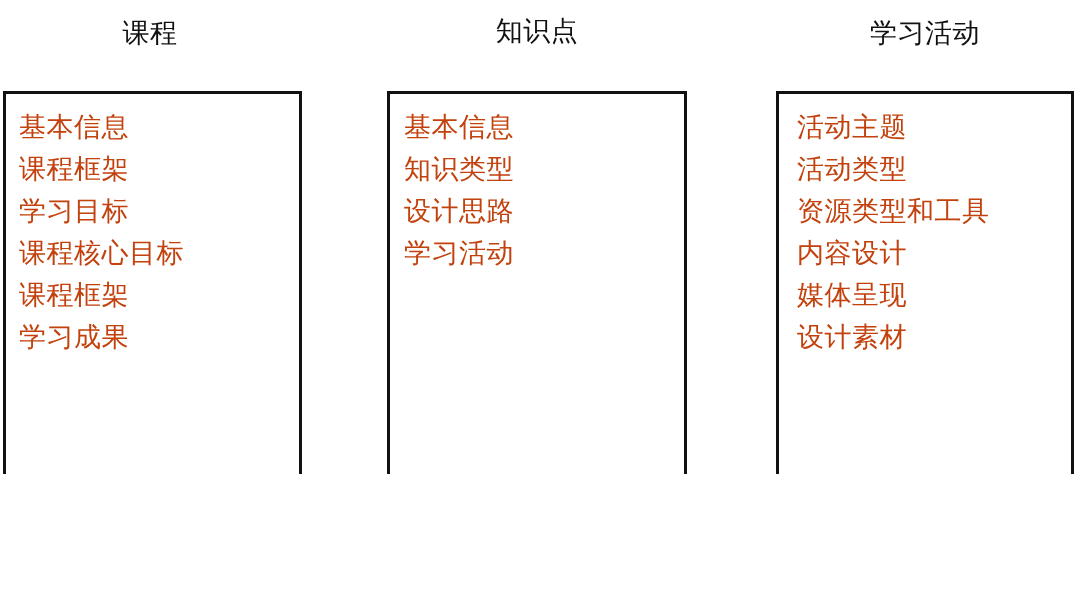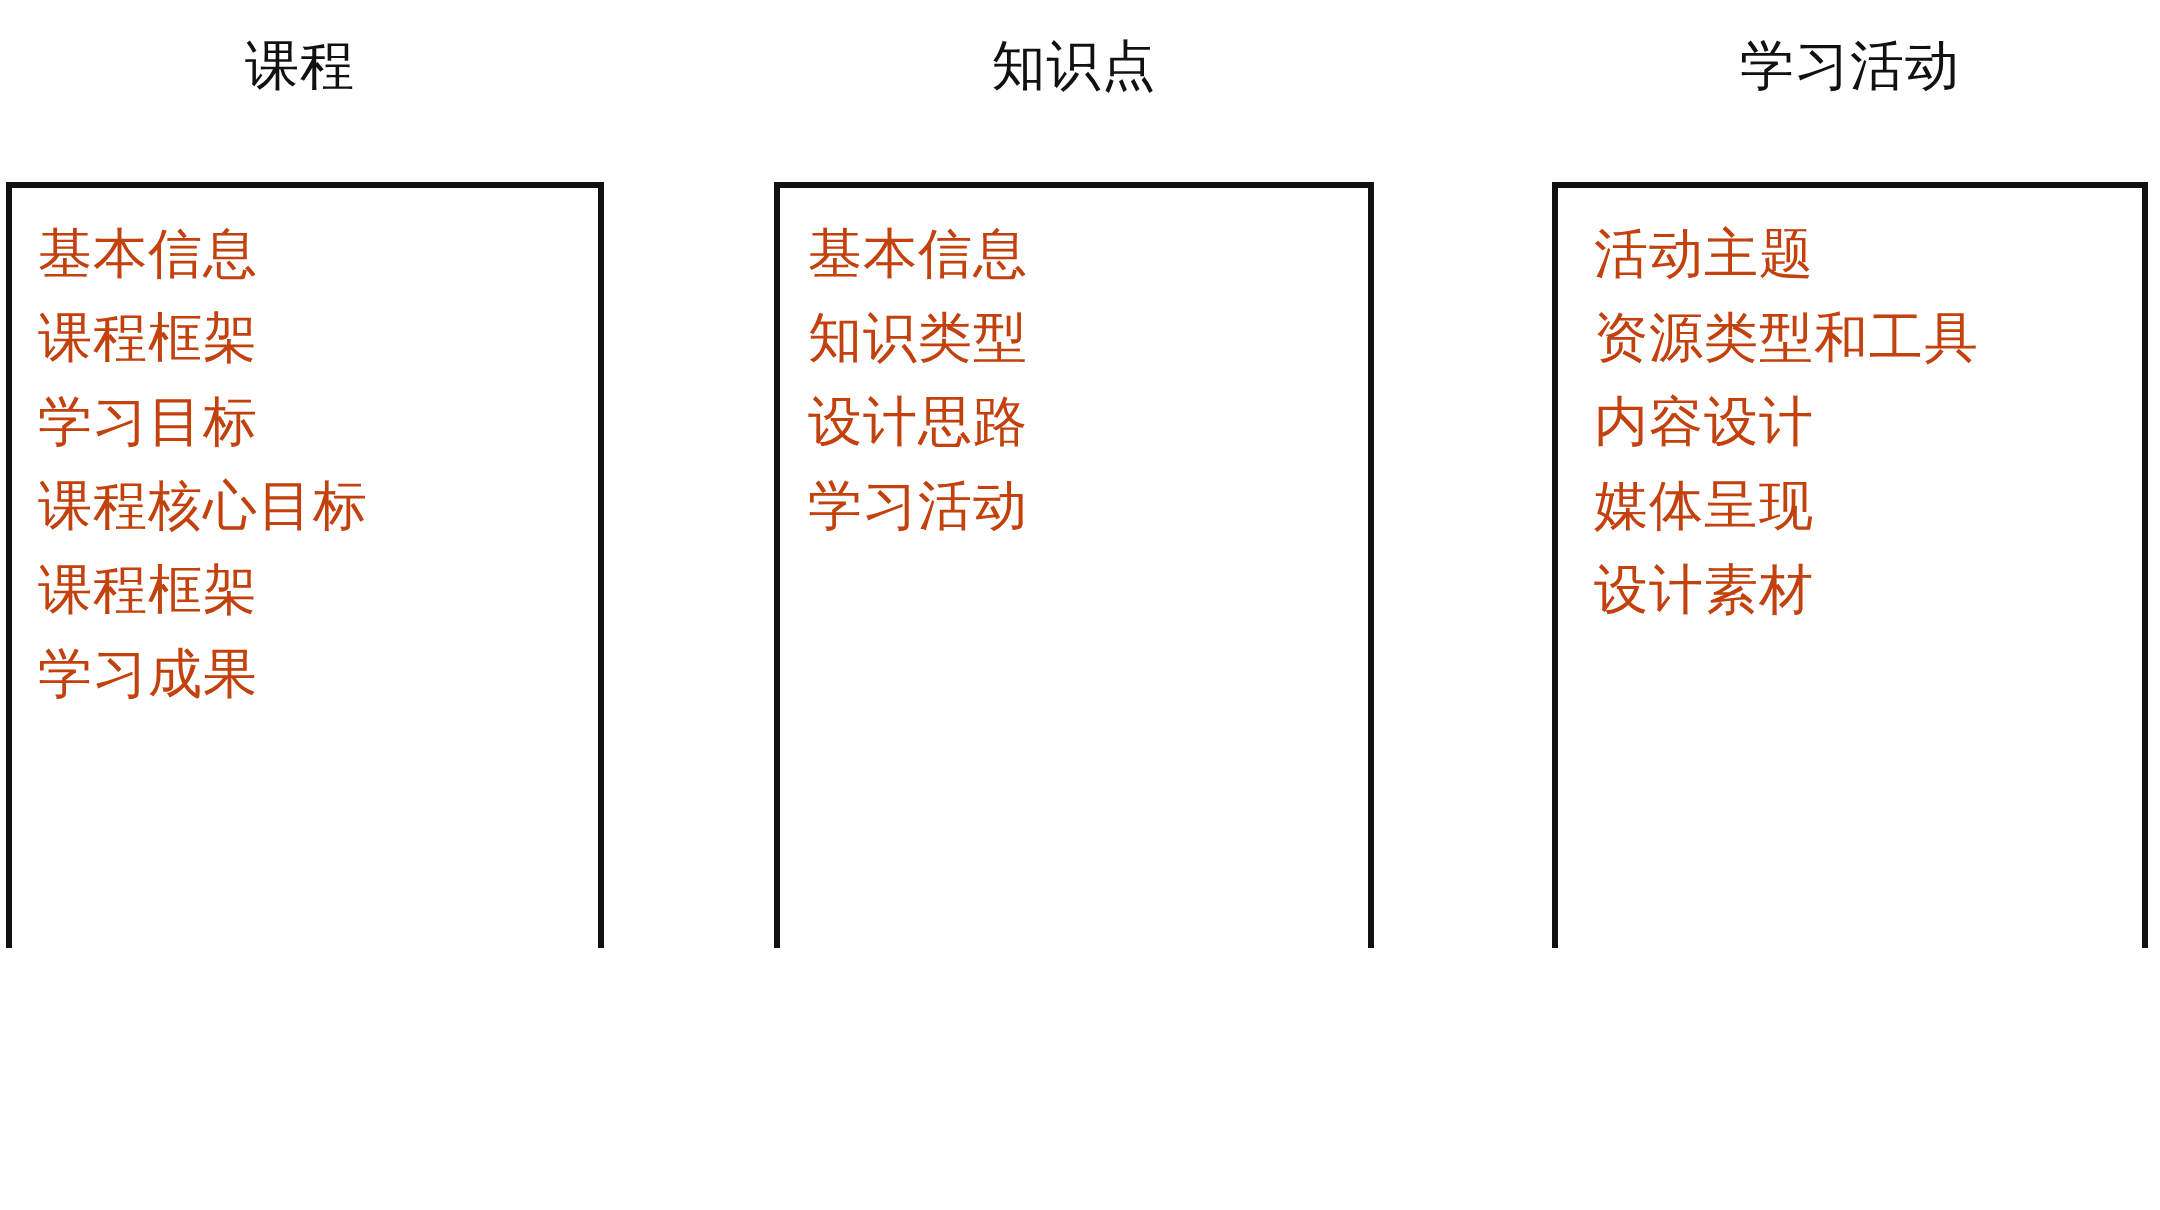--- a/index.html
+++ b/index.html
@@ -68,21 +68,21 @@
     border-left: 19px solid #000000;
   }
 </style>
 </head>
 <body>
 
 <div id="canvas">
 
   <div class="col-header" style="left:150px; top:20px;">课程</div>
 
-  <div class="col-header" style="left:537px; top:20px;">知识点</div>
+  <div class="col-header" style="left:537px; top:20px;font-family:Liberation Mono, monospace;">知识点</div>
 
   <div class="col-header" style="left:925px; top:20px;">学习活动</div>
 
   <div class="col-box" style="left:3px; top:91px; width:299px; height:508px;"></div>
 
   <div class="item-list" style="left:19px; top:106px; width:270px;">
     <div class="item">基本信息</div>
     <div class="item">课程框架</div>
     <div class="item">学习目标</div>
     <div class="item">课程核心目标</div>
@@ -96,20 +96,21 @@
     <div class="item">基本信息</div>
     <div class="item">知识类型</div>
     <div class="item">设计思路</div>
     <div class="item">学习活动</div>
   </div>
 
   <div class="col-box" style="left:776px; top:91px; width:298px; height:512px;"></div>
 
   <div class="item-list" style="left:797px; top:106px; width:270px;">
     <div class="item">活动主题</div>
+    <div class="item">活动类型</div>
     <div class="item">资源类型和工具</div>
     <div class="item">内容设计</div>
     <div class="item">媒体呈现</div>
     <div class="item">设计素材</div>
   </div>
 
   <div class="arrow" style="left:222px; top:551px; width:168px;">
     <div class="shaft" style="width:152px;"></div>
     <div class="head" style="left:149px;"></div>
   </div>

